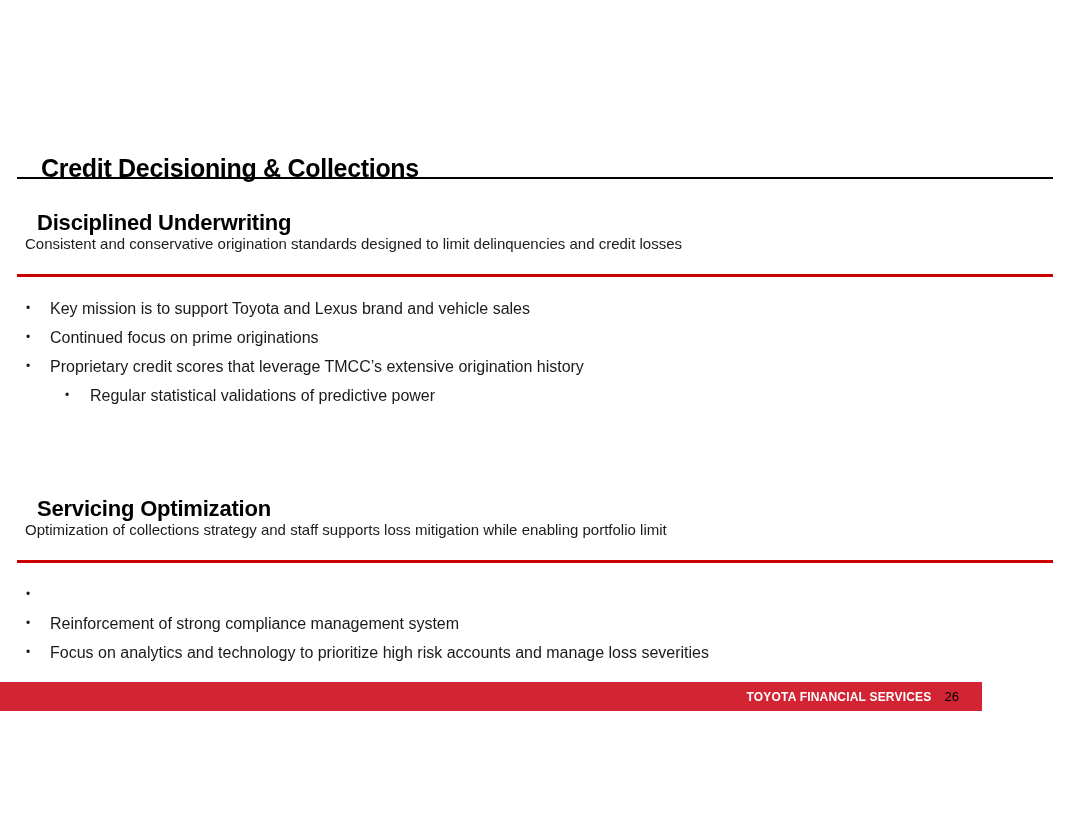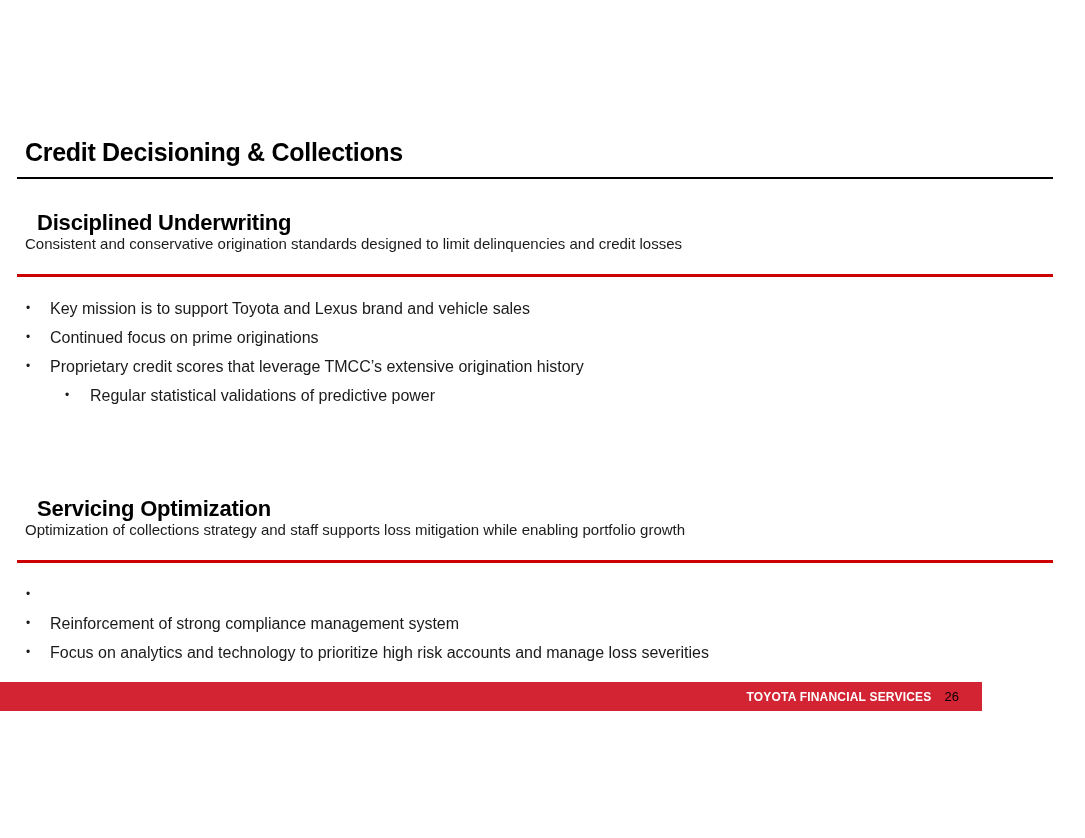--- a/index.html
+++ b/index.html
@@ -13,21 +13,21 @@
     overflow: hidden;
   }
   .slide-title {
     position: absolute;
     left: 25px;
     top: 138px;
     font-size: 25px;
     font-weight: 700;
     letter-spacing: -0.3px;
     color: #000000;
-    margin: 0;
+    margin: 16px;
   }
   .title-rule {
     position: absolute;
     left: 17px;
     top: 177px;
     width: 1036px;
     height: 2px;
     background: #000000;
   }
   .section { position: absolute; left: 0; width: 1085px; }
@@ -132,21 +132,21 @@
         </div>
         <div class="bullet-row level-2">
           <span class="dot">•</span>
           <span class="bullet-text">Regular statistical validations of predictive power</span>
         </div>
       </div>
   </div>
 
   <div class="section section-2">
     <h2 class="section-heading">Servicing Optimization</h2>
-    <p class="section-subtitle">Optimization of collections strategy and staff supports loss mitigation while enabling portfolio growth</p>
+    <p class="section-subtitle">Optimization of collections strategy and staff supports loss mitigation while enabling portfolio limit</p>
     <div class="red-rule"></div>
     <div class="bullet-list">
         <div class="bullet-row level-1">
           <span class="dot">•</span>
         </div>
         <div class="bullet-row level-1">
           <span class="dot">•</span>
           <span class="bullet-text">Reinforcement of strong compliance management system</span>
         </div>
         <div class="bullet-row level-1">

